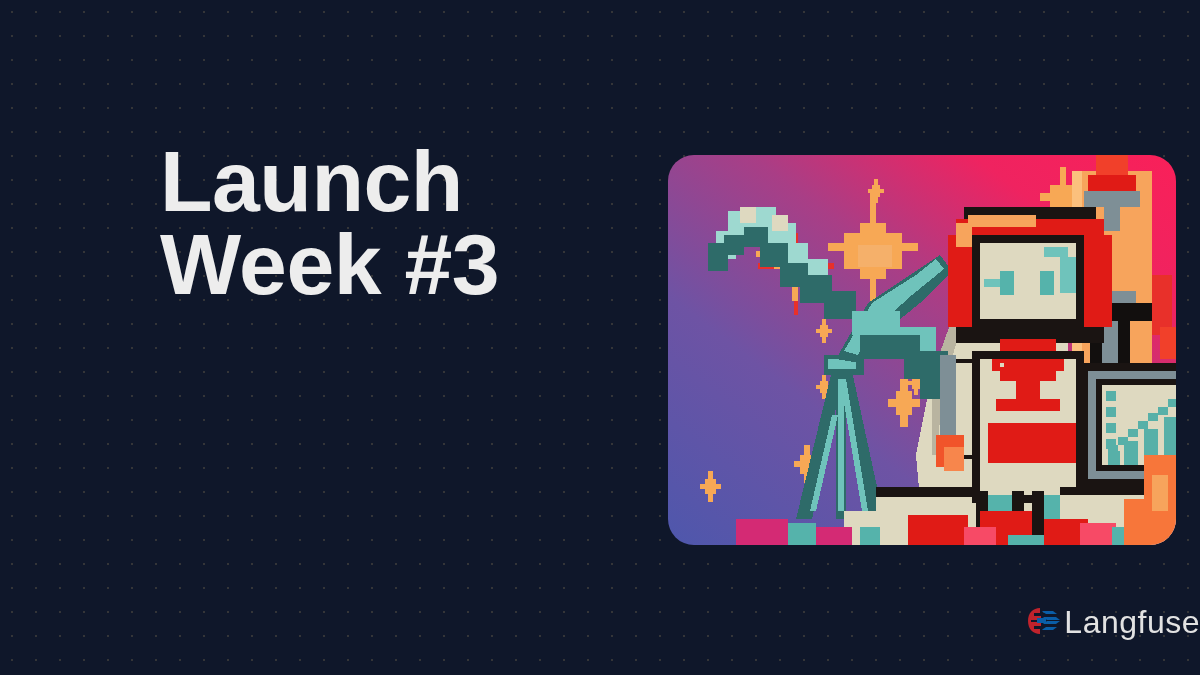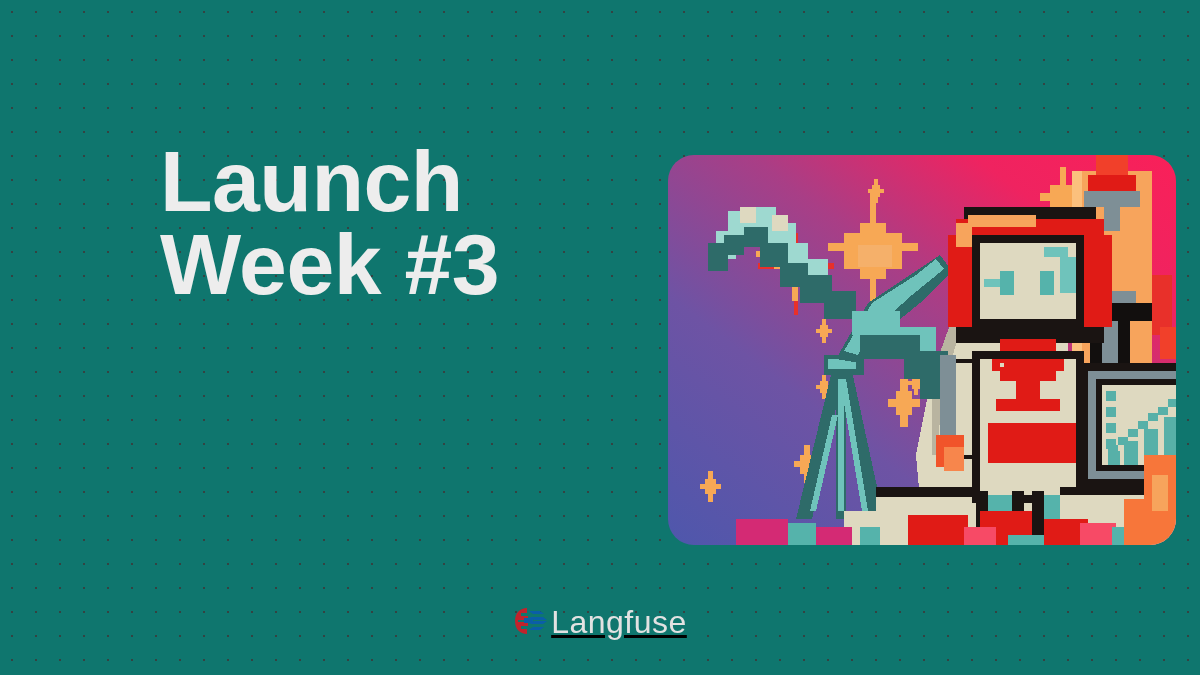--- a/index.html
+++ b/index.html
@@ -8,21 +8,21 @@
     padding: 0;
     background: #000;
   }
   * { box-sizing: border-box; }
 
   .canvas {
     position: relative;
     width: 1200px;
     height: 675px;
     overflow: hidden;
-    background-color: #0f766e;
+    background-color: #0f172a;
     font-family: "Liberation Sans", sans-serif;
   }
 
   
   .dot-grid {
     position: absolute;
     inset: 0;
     background-image: radial-gradient(#3a3a3a 1.1px, transparent 1.2px);
     background-size: 24px 24px;
     background-position: 24px 24px;
@@ -63,23 +63,22 @@
   }
 
   
   .footer {
     position: absolute;
     left: 0;
     right: 0;
     top: 604px;
     display: flex;
     align-items: center;
-    justify-content: center;
+    justify-content: flex-end;
     gap: 0;
-    text-decoration: underline;
   }
   .logo-mark { display: block; }
   .wordmark {
     font-size: 32px;
     letter-spacing: 0.5px;
     color: #e2e2e2;
     font-weight: normal;
   }
 
   

